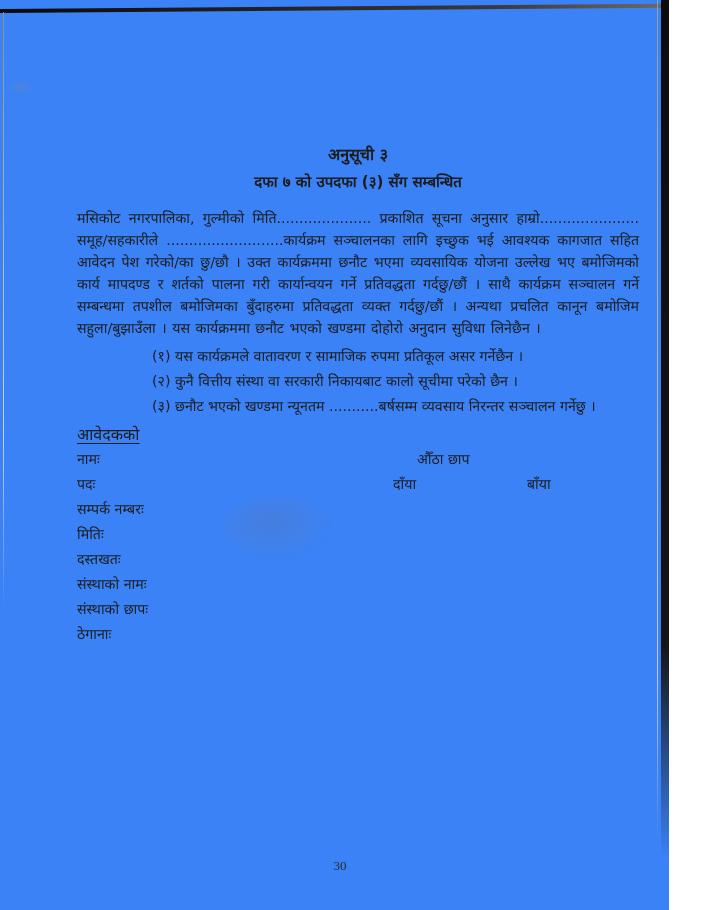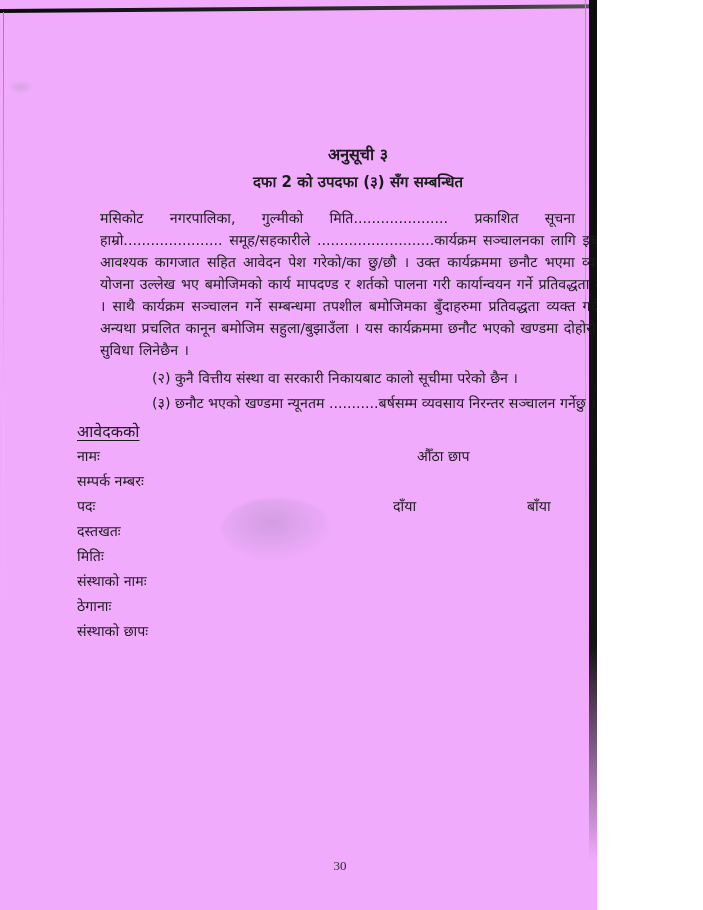--- a/index.html
+++ b/index.html
@@ -1,20 +1,20 @@
 <!DOCTYPE html>
 <html><head>
 <meta charset="utf-8">
 <style>
   * { margin:0; padding:0; box-sizing:border-box; }
   html,body { background:#ffffff; }
   .scan-page {
     position:relative;
-    width:597px; height:910px;
-    background:#f0abfc;
+    width:669px; height:910px;
+    background:#3b82f6;
     font-family:"DejaVu Sans", sans-serif;
     color:#1c1c1c;
     overflow:hidden;
   }
   
   .edge-top {
     position:absolute; left:-4px; top:9px; width:715px; height:4px;
     background:linear-gradient(to right, #0a0a0a 0%, #1c1c1c 30%, #3a3a3a 70%, #777 100%);
     transform:rotate(-0.45deg); transform-origin:left center;
     border-radius:2px;
@@ -50,21 +50,20 @@
   .annex-title   { font-size:16px; font-weight:bold; line-height:24px; }
   .clause-line   { font-size:15px; font-weight:bold; line-height:26px; margin-top:2px; }
   .doc-heading   { font-size:15.5px; font-weight:bold; line-height:26px; margin-top:3px;
                    text-decoration:underline; text-underline-offset:3px; display:inline-block; }
 
   .body-para {
     margin-top:12px;
     font-size:14.2px; line-height:22px;
     text-align:justify;
     word-spacing:1px;
-    margin-left:23px;
   }
   .details-label {
     font-size:14.5px; font-weight:bold; line-height:22px;
     text-decoration:underline; text-underline-offset:3px;
     display:inline-block;
   }
   .details-list { margin-top:5px; padding-left:75px; }
   .details-item { font-size:14.2px; line-height:25px; }
 
   .applicant-label {
@@ -93,58 +92,59 @@
   <div class="edge-right-strip"></div>
   <div class="edge-right-line"></div>
   <div class="edge-left-line"></div>
   <div class="stamp-smudge"></div>
   <div class="smudge-topleft"></div>
 
   <div class="content">
 
     <div class="heading-block">
       <div class="annex-title">अनुसूची ३</div>
-      <div class="clause-line">दफा 2 को उपदफा (३) सँग सम्बन्धित</div>
+      <div class="clause-line">दफा ७ को उपदफा (३) सँग सम्बन्धित</div>
     </div>
 
     <p class="body-para">मसिकोट नगरपालिका, गुल्मीको मिति..................... प्रकाशित सूचना अनुसार हाम्रो...................... समूह/सहकारीले  ..........................कार्यक्रम सञ्चालनका लागि इच्छुक भई आवश्यक कागजात सहित आवेदन पेश गरेको/का छु/छौ । उक्त कार्यक्रममा छनौट भएमा व्यवसायिक योजना उल्लेख भए बमोजिमको कार्य मापदण्ड र शर्तको पालना गरी कार्यान्वयन गर्ने प्रतिवद्धता गर्दछु/छौं । साथै कार्यक्रम सञ्चालन गर्ने सम्बन्धमा तपशील बमोजिमका बुँदाहरुमा प्रतिवद्धता व्यक्त गर्दछु/छौं । अन्यथा प्रचलित कानून बमोजिम सहुला/बुझाउँला । यस कार्यक्रममा छनौट भएको खण्डमा दोहोरो अनुदान सुविधा लिनेछैन ।</p>
 
 
     <div class="details-list">
+      <div class="details-item">(१) यस कार्यक्रमले वातावरण र सामाजिक रुपमा प्रतिकूल असर गर्नेछैन ।</div>
       <div class="details-item">(२) कुनै वित्तीय संस्था वा सरकारी निकायबाट कालो सूचीमा परेको छैन ।</div>
       <div class="details-item">(३) छनौट भएको खण्डमा न्यूनतम ...........बर्षसम्म व्यवसाय निरन्तर सञ्चालन गर्नेछु ।</div>
     </div>
 
     <div><span class="applicant-label">आवेदकको</span></div>
 
     <div class="field-row row-name">
       <span>नामः</span>
       <span class="thumb-title">औँठा छाप</span>
     </div>
-    <div class="field-row">
-      <span>सम्पर्क नम्बरः</span>
-    </div>
     <div class="field-row row-post">
       <span>पदः</span>
       <span class="thumb-right">दाँया</span>
       <span class="thumb-left">बाँया</span>
     </div>
     <div class="field-row">
-      <span>दस्तखतः</span>
+      <span>सम्पर्क नम्बरः</span>
     </div>
     <div class="field-row">
       <span>मितिः</span>
     </div>
     <div class="field-row">
+      <span>दस्तखतः</span>
+    </div>
+    <div class="field-row">
       <span>संस्थाको नामः</span>
     </div>
     <div class="field-row">
-      <span>ठेगानाः</span>
+      <span>संस्थाको छापः</span>
     </div>
     <div class="field-row">
-      <span>संस्थाको छापः</span>
+      <span>ठेगानाः</span>
     </div>
 
   </div>
 
   <div class="page-number">30</div>
 
 </div>
 
 </body></html>

